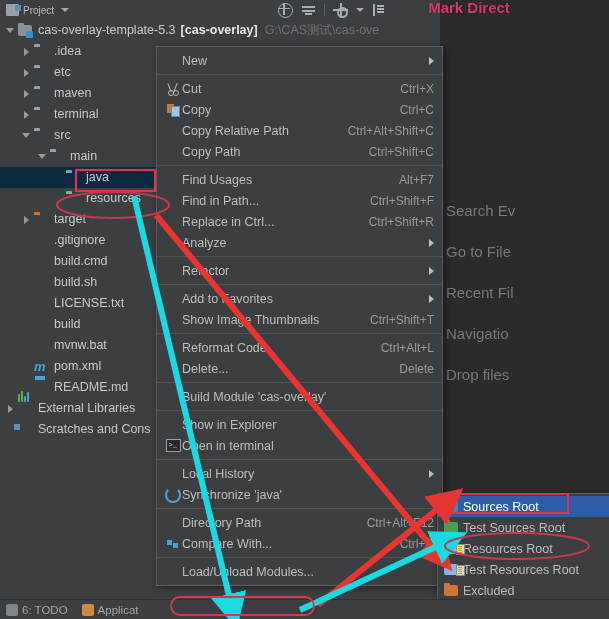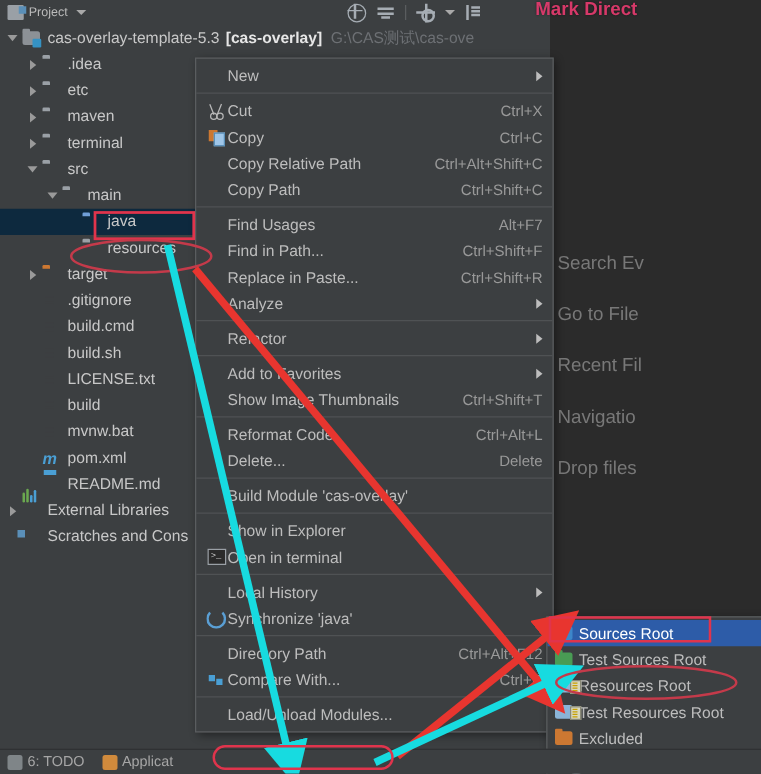--- a/index.html
+++ b/index.html
@@ -358,21 +358,21 @@
         <span class="mlabel">Find Usages</span>
         <span class="mkey">Alt+F7</span>
       </div>
       <div class="mi">
         <span class="mic"></span>
         <span class="mlabel">Find in Path...</span>
         <span class="mkey">Ctrl+Shift+F</span>
       </div>
       <div class="mi">
         <span class="mic"></span>
-        <span class="mlabel">Replace in Paste...</span>
+        <span class="mlabel">Replace in Ctrl...</span>
         <span class="mkey">Ctrl+Shift+R</span>
       </div>
       <div class="mi">
         <span class="mic"></span>
         <span class="mlabel">Analyze</span>
         <span class="subarw"></span>
       </div>
       <div class="msep"></div>
       <div class="mi">
         <span class="mic"></span>

